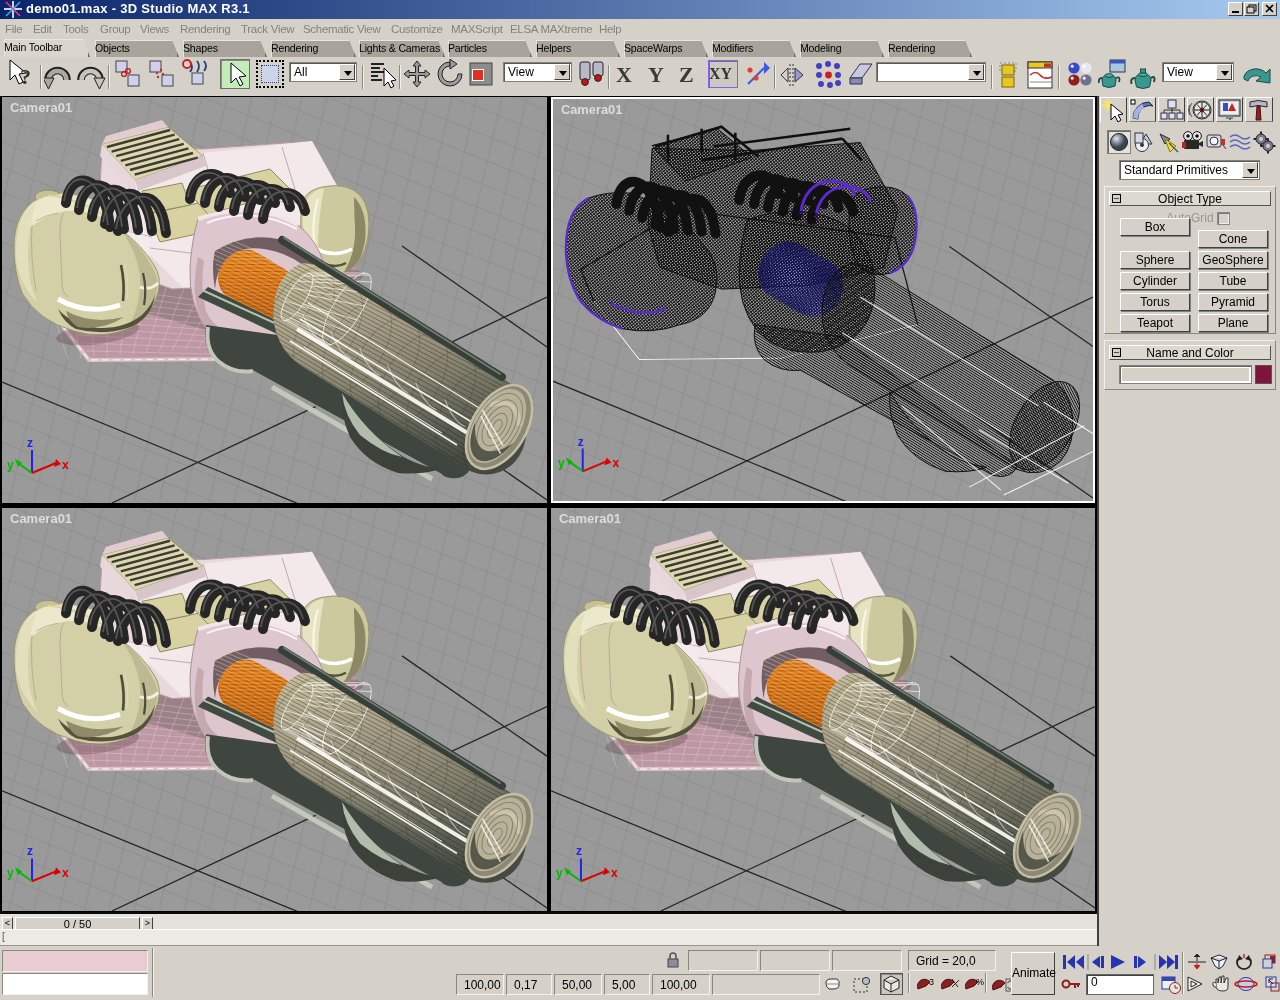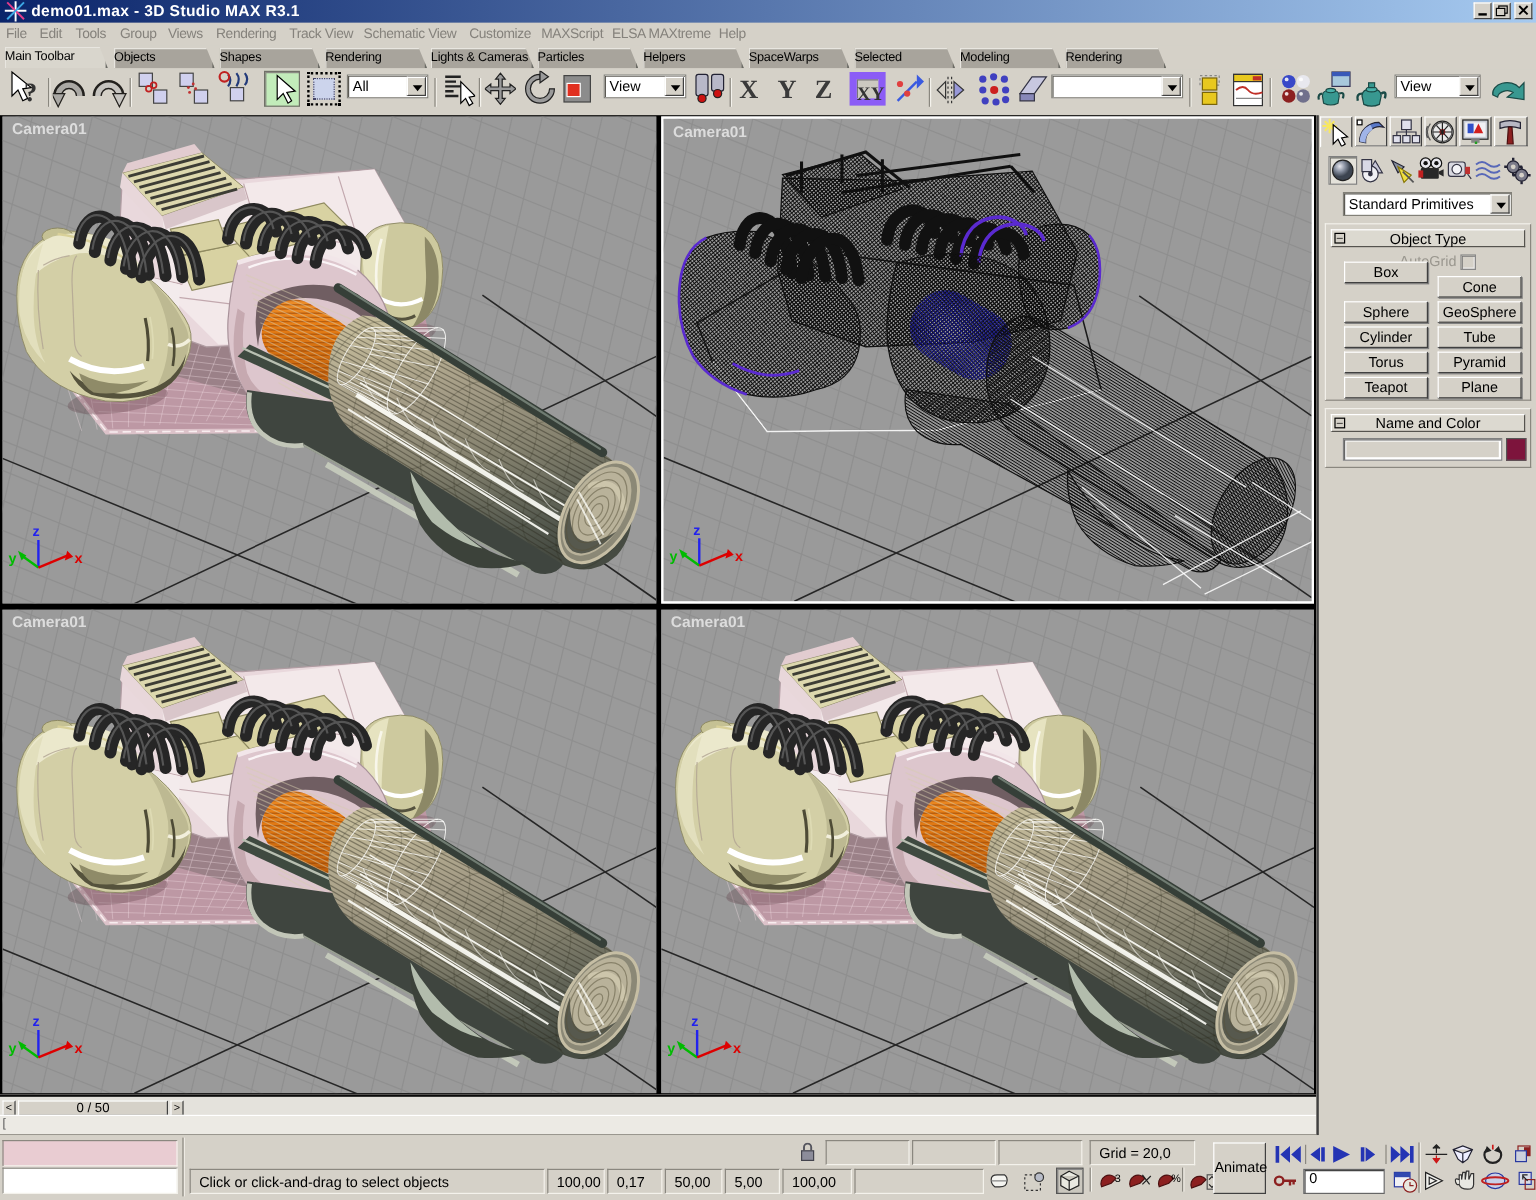--- a/index.html
+++ b/index.html
@@ -125,21 +125,21 @@
 
   <div id="tabbar" class="abs">
     <div class="tab active" style="left:4px;width:86px">Main Toolbar</div>
     <div class="tab" style="left:95px;width:84px">Objects</div>
     <div class="tab" style="left:183px;width:84px">Shapes</div>
     <div class="tab" style="left:271px;width:85px">Rendering</div>
     <div class="tab" style="left:359px;width:86px">Lights &amp; Cameras</div>
     <div class="tab" style="left:448px;width:84px">Particles</div>
     <div class="tab" style="left:536px;width:84px">Helpers</div>
     <div class="tab" style="left:624px;width:84px">SpaceWarps</div>
-    <div class="tab" style="left:712px;width:84px">Selected</div>
+    <div class="tab" style="left:712px;width:84px">Modifiers</div>
     <div class="tab" style="left:800px;width:84px">Modeling</div>
     <div class="tab" style="left:888px;width:84px">Rendering</div>
   </div>
   <div id="toolbar" class="abs">
     <svg class="abs" style="left:6px;top:0px" width="30" height="34" viewBox="0 0 30 34">
       <path d="M4 2 L4 22 L9 17 L13 26 L17 24 L13 16 L20 15 Z" fill="#fff" stroke="#000"></path>
       <text x="14" y="26" font-size="22" font-weight="bold" fill="#333" font-family="Liberation Serif">?</text>
     </svg>
     <div class="tsep abs" style="left:40px"></div>
     <svg class="abs" style="left:44px;top:2px" width="62" height="30" viewBox="0 0 62 30">
@@ -207,21 +207,21 @@
       <rect x="15" y="2" width="10" height="14" rx="2" fill="#b8b8c8" stroke="#223"></rect>
       <circle cx="7" cy="22" r="3.4" fill="#cc1111" stroke="#222"></circle>
       <circle cx="20" cy="18" r="3.4" fill="#cc1111" stroke="#222"></circle>
     </svg>
     <div class="tsep abs" style="left:608px"></div>
     <svg class="abs" style="left:612px;top:2px" width="160" height="30" viewBox="0 0 160 30">
       <text x="4" y="22" font-size="22" font-weight="bold" fill="#3a3a3a" font-family="Liberation Serif">X</text>
       <text x="36" y="22" font-size="22" font-weight="bold" fill="#3a3a3a" font-family="Liberation Serif">Y</text>
       <text x="67" y="22" font-size="22" font-weight="bold" fill="#3a3a3a" font-family="Liberation Serif">Z</text>
     </svg>
-    <div class="abs" style="left:708px;top:2px;width:30px;height:28px;background:#ccc9c0;border:6px solid #8b5cf6;box-shadow:inset 1px 1px 0 #777;font-family:'Liberation Serif';font-size:16px;font-weight:bold;color:#333;line-height:26px">XY</div>
+    <div class="abs" style="left:708px;top:2px;width:30px;height:28px;background:#ccc9c0;border:1px solid #8b5cf6;box-shadow:inset 1px 1px 0 #777;font-family:'Liberation Serif';font-size:16px;font-weight:bold;color:#333;line-height:26px">XY</div>
     <svg class="abs" style="left:744px;top:2px" width="28" height="28" viewBox="0 0 28 28">
       <path d="M4 24 L20 8" stroke="#3a5ae0" stroke-width="2"></path>
       <path d="M20 2 L26 8 L20 14 Z" fill="#3a5ae0"></path>
       <circle cx="6" cy="10" r="2.6" fill="#e04040"></circle>
         <circle cx="12" cy="18" r="2.6" fill="#e04040"></circle>
     </svg>
     <div class="tsep abs" style="left:774px"></div>
     <svg class="abs" style="left:779px;top:2px" width="28" height="30" viewBox="0 0 28 30">
       <path d="M11 4 L11 26 M14 4 L14 26" stroke="#333" stroke-dasharray="2 2"></path>
       <path d="M9 8 L2 15 L9 22 Z" fill="none" stroke="#333"></path>
@@ -1709,21 +1709,20 @@
     <div class="sfield" style="left:2px;top:27px;width:146px;height:22px;background:#fff"></div>
     <div style="position:absolute;left:152px;top:2px;width:2px;height:49px;border-left:1px solid #8a877f;border-right:1px solid #f4f2ec"></div>
     <svg class="abs" style="left:666px;top:6px" width="14" height="17" viewBox="0 0 14 17">
       <rect x="2" y="7" width="10" height="8" fill="#8c8c9a" stroke="#44444e"></rect>
       <path d="M4 7 L4 4 A3 3 0 0 1 10 4 L10 7" fill="none" stroke="#55555e" stroke-width="1.6"></path>
     </svg>
     <div class="sfield" style="left:688px;top:4px;width:70px"></div>
     <div class="sfield" style="left:760px;top:4px;width:70px"></div>
     <div class="sfield" style="left:832px;top:4px;width:70px"></div>
     <div class="sfield" style="left:908px;top:4px;width:88px">Grid = 20,0</div>
-    <div class="sfield" style="left:158px;top:28px;width:296px">Click or click-and-drag to select objects</div>
     <div class="sfield" style="left:456px;top:28px;width:48px">100,00</div>
     <div class="sfield" style="left:506px;top:28px;width:46px">0,17</div>
     <div class="sfield" style="left:554px;top:28px;width:48px">50,00</div>
     <div class="sfield" style="left:604px;top:28px;width:46px">5,00</div>
     <div class="sfield" style="left:652px;top:28px;width:58px">100,00</div>
     <div class="sfield" style="left:712px;top:28px;width:108px"></div>
     <svg class="abs" style="left:823px;top:29px" width="20" height="19" viewBox="0 0 20 19">
       <path d="M3 8 Q3 4 8 4 L14 4 Q17 6 16 10 Q16 14 10 14 L6 14 Q3 12 3 8 Z" fill="#f4f4f0" stroke="#333"></path>
       <path d="M3 9 L16 9" stroke="#888"></path>
     </svg>

